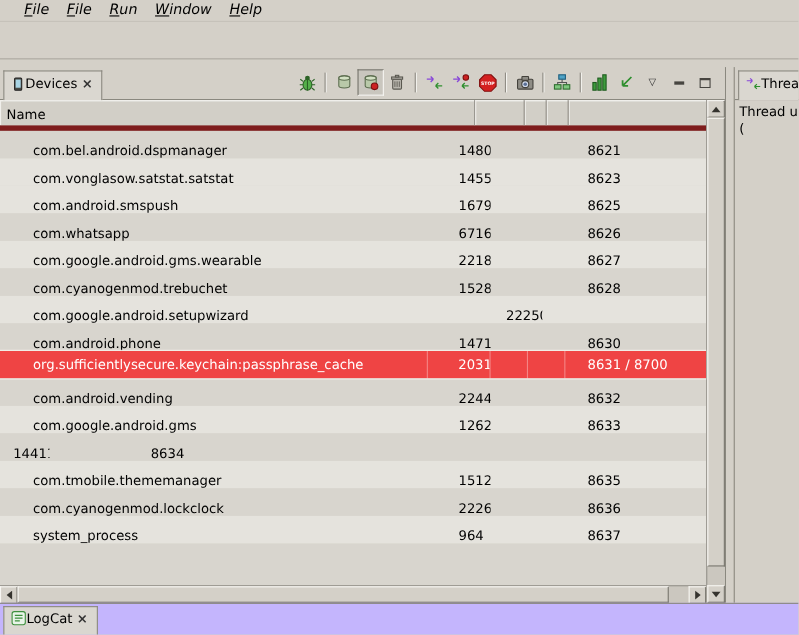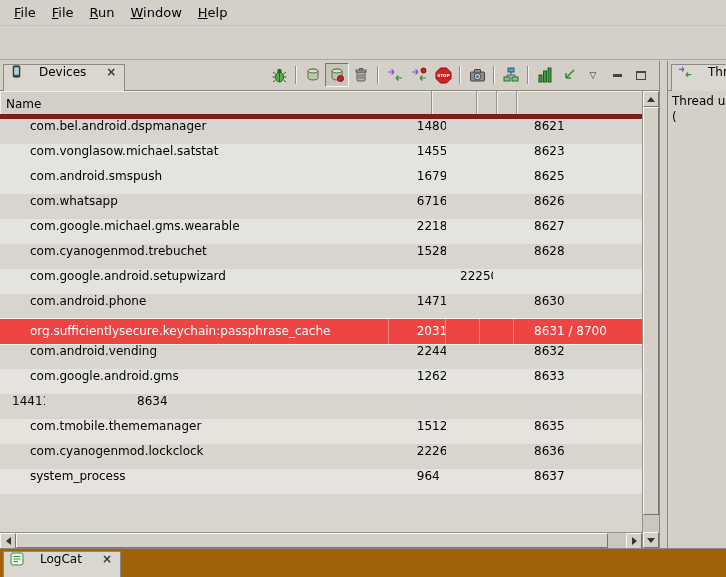--- a/index.html
+++ b/index.html
@@ -5,40 +5,40 @@
   * { box-sizing: border-box; margin: 0; padding: 0; }
   html,body { width:726px; height:577px; }
   body {
     background:#d4d0c8;
     font-family:"DejaVu Sans","Liberation Sans",sans-serif;
     font-size:12px; color:#000; overflow:hidden;
   }
   .window { position:relative; width:726px; height:577px; background:#d4d0c8; }
 
   
-  .menubar { display:flex; align-items:center; height:26px; padding-left:6px;
-             border-bottom:1px solid #c6c2ba; }
+  .menubar { display:flex; align-items:center; height:20px; padding-left:14px;
+             border-bottom:1px solid #c6c2ba;font-style:italic; }
   .menu-item { padding:4px 8px; font-size:13px; cursor:default; }
   .menu-item::first-letter { text-decoration:underline; }
 
   
   .toolbar-strip { height:34px; border-bottom:1px solid #aba79f; }
 
   
   .main { position:absolute; top:61px; left:0; right:0; bottom:29px; display:flex; }
   .devices-panel { position:relative; width:660px; height:487px;
                    border-right:1px solid #8a887f; }
   .sash { width:7px; }
   .threads-panel { flex:1; border-left:1px solid #8a887f; overflow:hidden; position:relative; }
 
   
   .tabbar { position:absolute; top:0; left:0; right:0; height:30px;
             border-bottom:1px solid #8a887f; background:#d4d0c8;
             display:flex; align-items:flex-end; }
-  .tab { display:flex; align-items:flex-start; gap:16px; height:27px; padding:0 6px;
+  .tab { display:flex; align-items:flex-end; gap:0; height:27px; padding:8px 6px;
          background:#dad7d0; border:1px solid #8a887f; border-bottom:none;
          margin-left:3px; margin-bottom:-1px; position:relative; z-index:2;
          white-space:nowrap; }
   .tab-close { font-size:12px; font-weight:bold; color:#333; padding:0 2px; margin-left:2px; cursor:default; }
 
   
   .tool-group { margin-left:auto; display:flex; align-items:center; height:30px; padding-right:6px; }
   .tool-btn { width:24px; height:24px; display:flex; align-items:center; justify-content:center; }
   .tool-btn.pressed { border:1px solid; border-color:#76746c #f7f6f2 #f7f6f2 #76746c; background:#c9c6be; }
   .tb-sep { width:2px; height:18px; border-left:1px solid #908d85; border-right:1px solid #f4f3ef; margin:0 4px; }
@@ -53,21 +53,21 @@
   .th { height:100%; line-height:27px; padding-left:6px; border-right:1px solid #94918a;
         box-shadow:inset 1px 1px 0 #f0efeb; overflow:hidden; white-space:nowrap; }
   .th.c-name { width:432px; }
   .th.c-pid  { width:45px; }
   .th.c-3    { width:20px; }
   .th.c-4    { width:20px; }
   .th.c-port { width:125px; border-right:none; }
 
   .tbody { position:absolute; top:58px; left:0; width:642px; height:413px;
            background:#d8d5ce; overflow:hidden; }
-  .row { display:flex; height:25px; align-items:flex-start;gap:16px; }
+  .row { display:flex; height:25px; align-items:flex-end;gap:16px; }
   .row.odd  { background:#d8d5ce; }
   .row.even { background:#e5e3dd; }
   .cell { white-space:nowrap; overflow:hidden; }
   .cell.c-name { width:432px; padding-left:30px; }
   .cell.c-pid  { width:45px;  padding-left:12px; }
   .cell.c-3    { width:20px; }
   .cell.c-4    { width:20px; }
   .cell.c-port { width:125px; padding-left:4px; }
   .row.selected { background:#ef4444; color:#fff; outline:1px solid #f2f1ea; z-index:1; position:relative; }
   .row.selected .cell { border-right:1px solid rgba(255,255,255,0.35); height:100%; line-height:24px; }
@@ -93,21 +93,21 @@
   .arr.down  { border-left:4px solid transparent; border-right:4px solid transparent; border-top:5px solid #35332e; }
   .arr.left  { border-top:4px solid transparent; border-bottom:4px solid transparent; border-right:5px solid #35332e; }
   .arr.right { border-top:4px solid transparent; border-bottom:4px solid transparent; border-left:5px solid #35332e; }
 
   
   .threads-msg { position:absolute; top:32px; left:4px; right:0; white-space:nowrap; overflow:hidden; }
   .threads-msg div { line-height:16px; }
 
   
   .bottombar { position:absolute; left:0; right:0; bottom:0; height:29px;
-               border-top:1px solid #8a887f; background:#a16207;
+               border-top:1px solid #8a887f; background:#c4b5fd;
                display:flex; align-items:flex-end; }
   .bottombar .tab { height:26px; margin-bottom:0; }
 
   .icon-wrap { display:flex; align-items:center; justify-content:center; }
 </style>
 </head>
 <body>
 
 <div class="window">
 
@@ -248,21 +248,21 @@
 
           <div class="row odd">
             <div class="cell c-name">com.bel.android.dspmanager</div>
             <div class="cell c-pid">1480</div>
             <div class="cell c-3"></div>
             <div class="cell c-4"></div>
             <div class="cell c-port">8621</div>
           </div>
 
           <div class="row even">
-            <div class="cell c-name">com.vonglasow.michael.satstat</div>
+            <div class="cell c-name">com.vonglasow.satstat.satstat</div>
             <div class="cell c-pid">14553</div>
             <div class="cell c-3"></div>
             <div class="cell c-4"></div>
             <div class="cell c-port">8623</div>
           </div>
 
 
           <div class="row even">
             <div class="cell c-name">com.android.smspush</div>
             <div class="cell c-pid">1679</div>
@@ -273,21 +273,21 @@
 
           <div class="row odd">
             <div class="cell c-name">com.whatsapp</div>
             <div class="cell c-pid">6716</div>
             <div class="cell c-3"></div>
             <div class="cell c-4"></div>
             <div class="cell c-port">8626</div>
           </div>
 
           <div class="row even">
-            <div class="cell c-name">com.google.michael.gms.wearable</div>
+            <div class="cell c-name">com.google.android.gms.wearable</div>
             <div class="cell c-pid">22185</div>
             <div class="cell c-3"></div>
             <div class="cell c-4"></div>
             <div class="cell c-port">8627</div>
           </div>
 
           <div class="row odd">
             <div class="cell c-name">com.cyanogenmod.trebuchet</div>
             <div class="cell c-pid">1528</div>
             <div class="cell c-3"></div>

